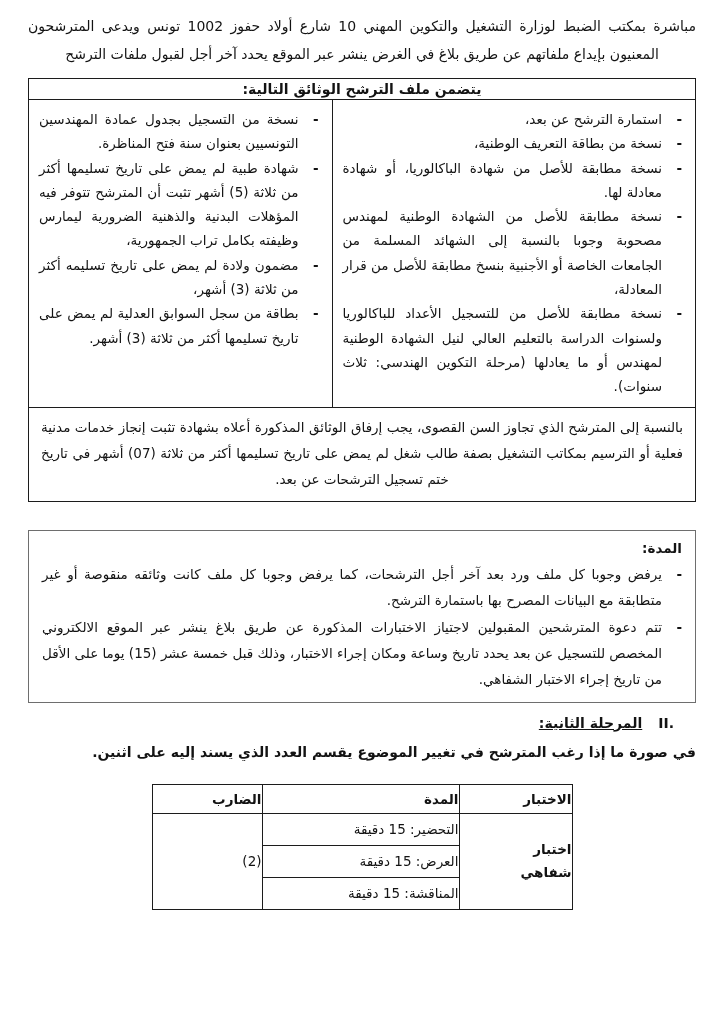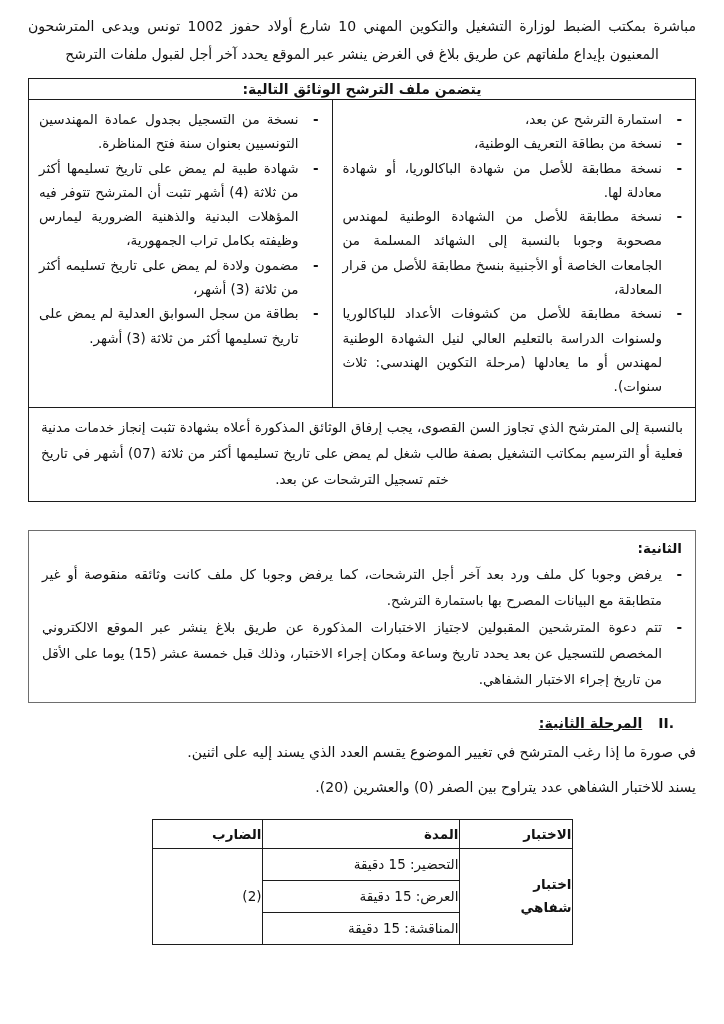--- a/index.html
+++ b/index.html
@@ -71,21 +71,21 @@
   .phase-title { text-decoration:underline; }
 
   
   .para {
     font-size:14px;
     line-height:2.0;
     margin-top:7px;
     text-align:justify;
     text-align-last:center;
   }
-  .para.single { text-align:right; text-align-last:right; }
+  .para.single { text-align:right; text-align-last:right;font-weight:bold; }
 
   
   .exam-table {
     border-collapse:collapse;
     margin:18px auto 0 auto;
     font-size:13.5px;
     width:420px;
     table-layout:fixed;
   }
   .exam-table th, .exam-table td {
@@ -125,67 +125,66 @@
           <div class="item">
             <span class="dash">-</span>
             <span>نسخة مطابقة للأصل من شهادة الباكالوريا، أو شهادة معادلة لها.</span>
           </div>
           <div class="item">
             <span class="dash">-</span>
             <span>نسخة مطابقة للأصل من الشهادة الوطنية لمهندس مصحوبة وجوبا بالنسبة إلى الشهائد المسلمة من الجامعات الخاصة أو الأجنبية بنسخ مطابقة للأصل من قرار المعادلة،</span>
           </div>
           <div class="item">
             <span class="dash">-</span>
-            <span>نسخة مطابقة للأصل من كشوفات الأعداد للباكالوريا ولسنوات الدراسة بالتعليم العالي لنيل الشهادة الوطنية لمهندس أو ما يعادلها (مرحلة التكوين الهندسي: ثلاث سنوات).</span>
+            <span>نسخة مطابقة للأصل من للتسجيل الأعداد للباكالوريا ولسنوات الدراسة بالتعليم العالي لنيل الشهادة الوطنية لمهندس أو ما يعادلها (مرحلة التكوين الهندسي: ثلاث سنوات).</span>
           </div>
         </td>
         <td class="doc-cell col-left">
           <div class="item">
             <span class="dash">-</span>
             <span>نسخة من التسجيل بجدول عمادة المهندسين التونسيين بعنوان سنة فتح المناظرة.</span>
           </div>
           <div class="item">
             <span class="dash">-</span>
-            <span>شهادة طبية لم يمض على تاريخ تسليمها أكثر من ثلاثة (4) أشهر تثبت أن المترشح تتوفر فيه المؤهلات البدنية والذهنية الضرورية ليمارس وظيفته بكامل تراب الجمهورية،</span>
+            <span>شهادة طبية لم يمض على تاريخ تسليمها أكثر من ثلاثة (5) أشهر تثبت أن المترشح تتوفر فيه المؤهلات البدنية والذهنية الضرورية ليمارس وظيفته بكامل تراب الجمهورية،</span>
           </div>
           <div class="item">
             <span class="dash">-</span>
             <span>مضمون ولادة لم يمض على تاريخ تسليمه أكثر من ثلاثة (3) أشهر،</span>
           </div>
           <div class="item">
             <span class="dash">-</span>
             <span>بطاقة من سجل السوابق العدلية لم يمض على تاريخ تسليمها أكثر من ثلاثة (3) أشهر.</span>
           </div>
         </td>
       </tr>
       <tr class="doc-footer">
         <td colspan="2">بالنسبة إلى المترشح الذي تجاوز السن القصوى، يجب إرفاق الوثائق المذكورة أعلاه بشهادة تثبت إنجاز خدمات مدنية فعلية أو الترسيم بمكاتب التشغيل بصفة طالب شغل لم يمض على تاريخ تسليمها أكثر من ثلاثة (07) أشهر في تاريخ ختم تسجيل الترشحات عن بعد.</td>
       </tr>
     </tbody>
   </table>
 
   <div class="note-box">
-    <div class="note-title">الثانية:</div>
+    <div class="note-title">المدة:</div>
     <div class="note-item">
       <span class="dash">-</span>
       <span>يرفض وجوبا كل ملف ورد بعد آخر أجل الترشحات، كما يرفض وجوبا كل ملف كانت وثائقه منقوصة أو غير متطابقة مع البيانات المصرح بها باستمارة الترشح.</span>
     </div>
     <div class="note-item">
       <span class="dash">-</span>
       <span>تتم دعوة المترشحين المقبولين لاجتياز الاختبارات المذكورة عن طريق بلاغ ينشر عبر الموقع الالكتروني المخصص للتسجيل عن بعد يحدد تاريخ وساعة ومكان إجراء الاختبار، وذلك قبل خمسة عشر (15) يوما على الأقل من تاريخ إجراء الاختبار الشفاهي.</span>
     </div>
   </div>
 
   <div class="phase-heading">
     <span class="phase-num">II.</span>
     <span class="phase-title">المرحلة الثانية:</span>
   </div>
 
   <p class="para single">في صورة ما إذا رغب المترشح في تغيير الموضوع يقسم العدد الذي يسند إليه على اثنين.</p>
-  <p class="para single">يسند للاختبار الشفاهي عدد يتراوح بين الصفر (0) والعشرين (20).</p>
 
   <table class="exam-table">
     <colgroup>
       <col class="w-exam">
         <col class="w-dur">
         <col class="w-coef">
     </colgroup>
     <thead>
       <tr>
         <th>الاختبار</th>

